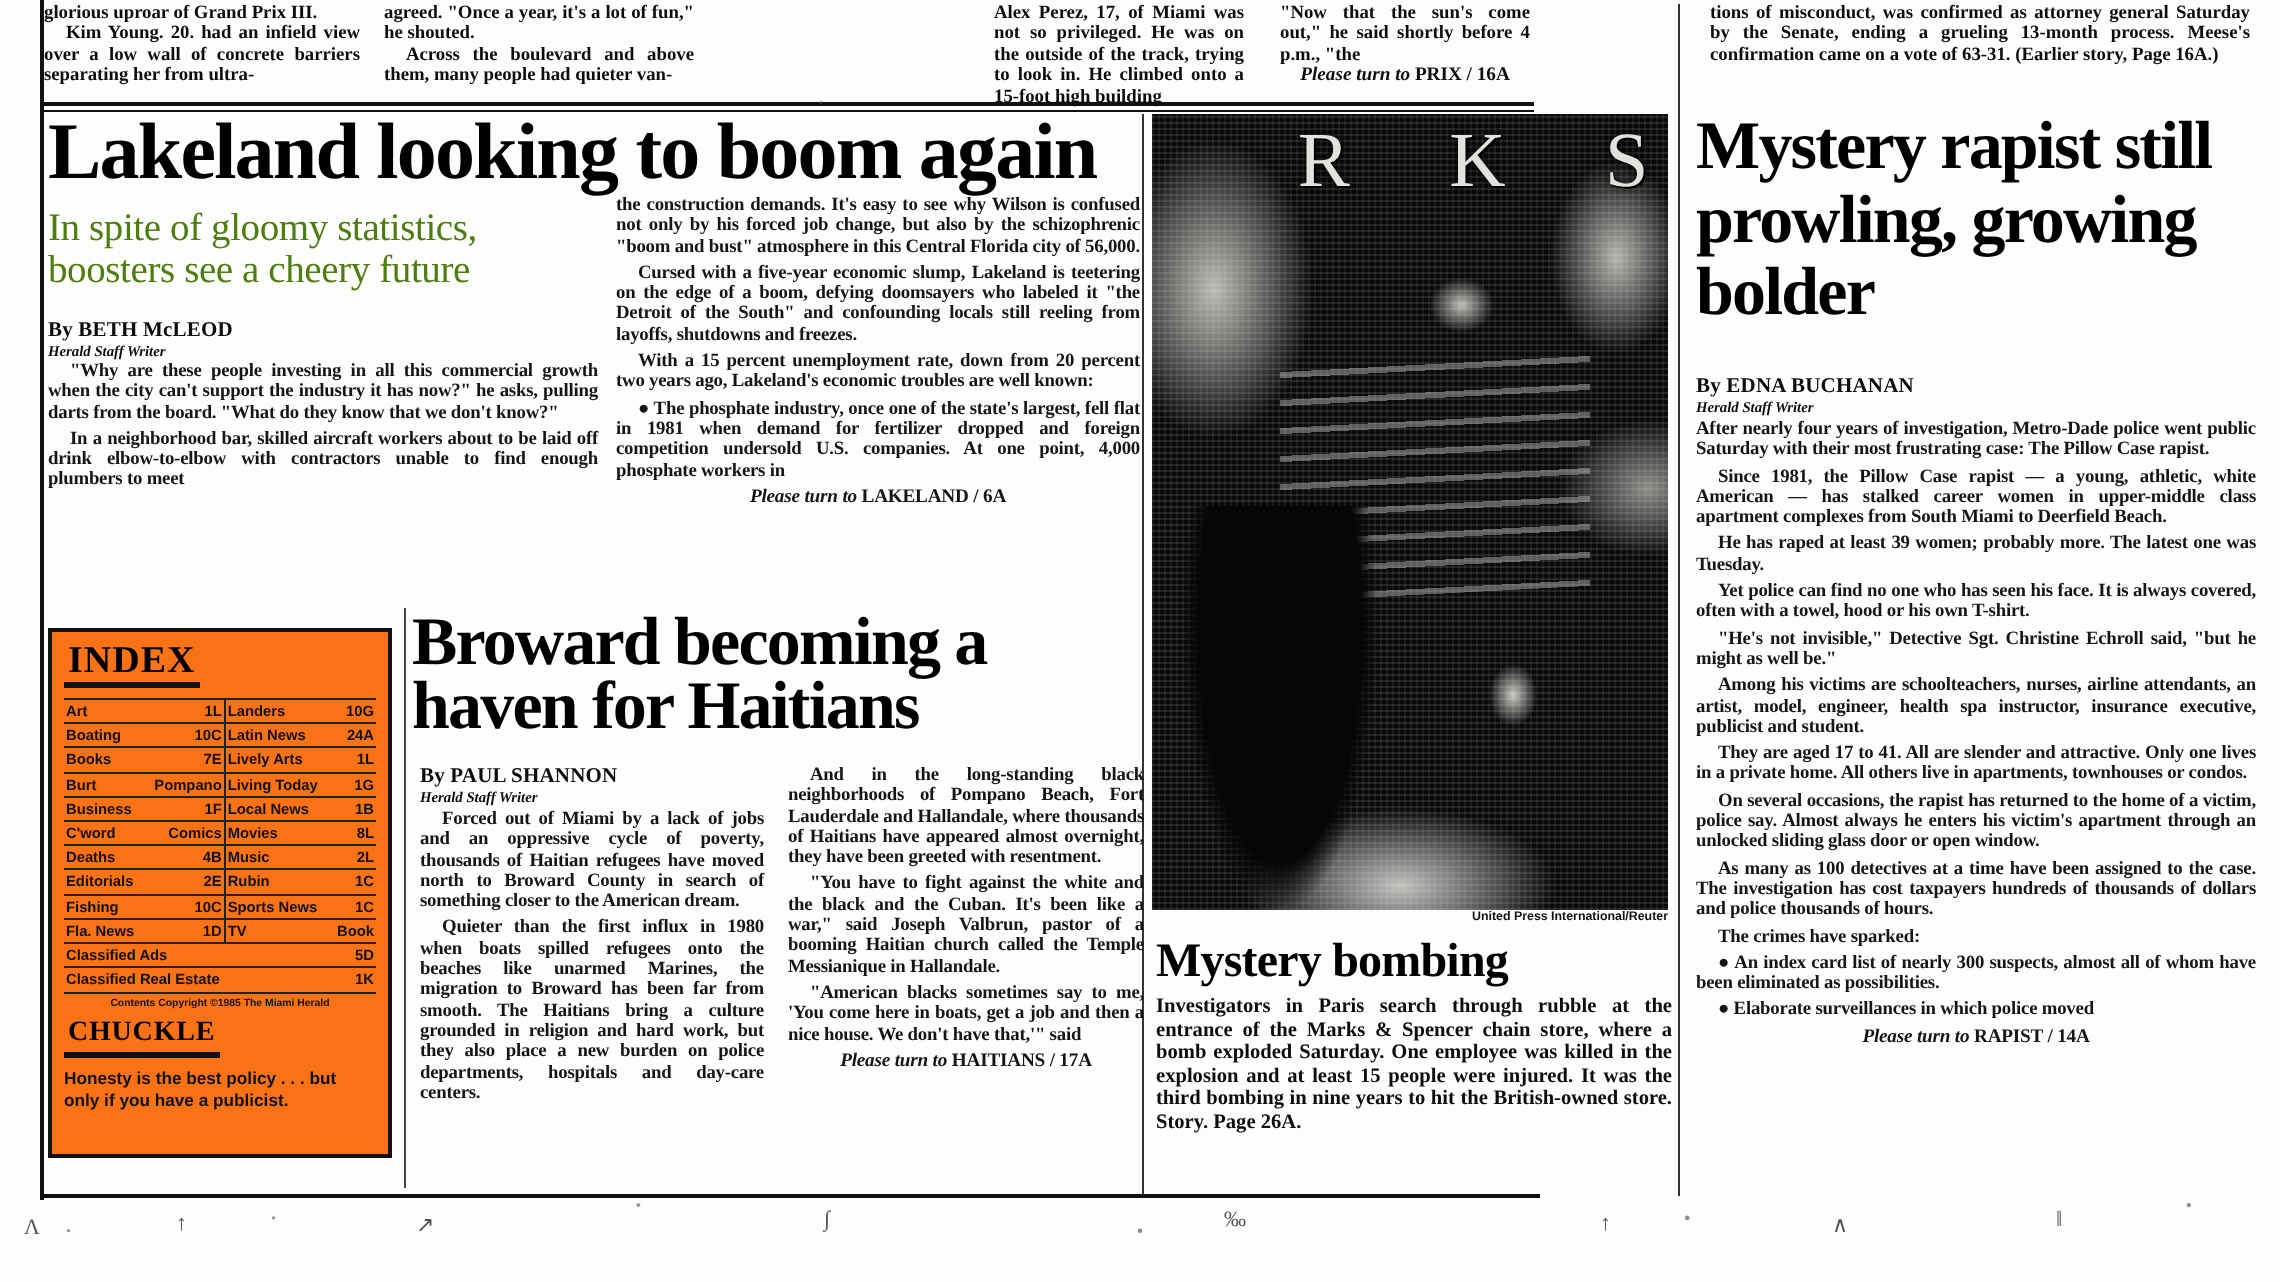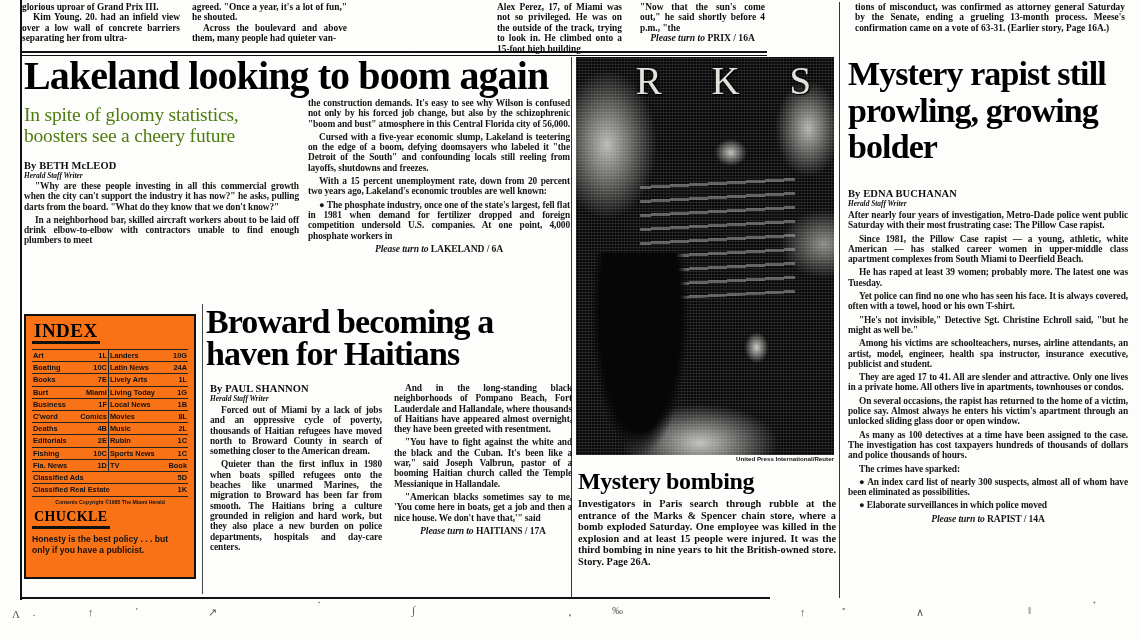--- a/index.html
+++ b/index.html
@@ -200,21 +200,21 @@
       radial-gradient(ellipse 70px 55px at 96% 47%, rgba(225,225,220,0.6), rgba(0,0,0,0) 62%),
       radial-gradient(ellipse 120px 60px at 48% 97%, rgba(225,225,222,0.85), rgba(0,0,0,0) 65%),
       radial-gradient(ellipse 35px 30px at 22% 58%, rgba(215,215,210,0.55), rgba(0,0,0,0) 62%),
       radial-gradient(ellipse 26px 22px at 60% 24%, rgba(235,235,230,0.8), rgba(0,0,0,0) 62%),
       radial-gradient(ellipse 20px 26px at 70% 73%, rgba(235,235,230,0.85), rgba(0,0,0,0) 60%),
       radial-gradient(ellipse 30px 22px at 32% 78%, rgba(200,200,195,0.6), rgba(0,0,0,0) 62%),
       repeating-linear-gradient(0deg, rgba(255,255,255,0.10) 0 1px, rgba(0,0,0,0) 1px 3px),
       repeating-linear-gradient(90deg, rgba(255,255,255,0.07) 0 1px, rgba(0,0,0,0) 1px 3px);
   }
   #photo-letters {
-    position: absolute; left: 3px; top: 2px; width: 309px; height: 44px;
+    position: absolute; left: 16px; top: 2px; width: 309px; height: 44px;
     font-family: "Liberation Serif", serif;
     font-size: 39px;
     letter-spacing: 20px;
     color: rgba(245,245,240,0.92);
     text-align: center;
     line-height: 44px;
     text-shadow: 0 0 5px #000, 1px 1px 0 #000;
     overflow: hidden;
     white-space: nowrap;
   }
@@ -357,21 +357,21 @@
             <td class="ipg">24A</td>
           </tr>
           <tr>
             <td class="ilbl">Books</td>
             <td class="ipg">7E</td>
             <td class="ilbl isep">Lively Arts</td>
             <td class="ipg">1L</td>
           </tr>
           <tr>
             <td class="ilbl">Burt</td>
-            <td class="ipg">Miami</td>
+            <td class="ipg">Pompano</td>
             <td class="ilbl isep">Living Today</td>
             <td class="ipg">1G</td>
           </tr>
           <tr>
             <td class="ilbl">Business</td>
             <td class="ipg">1F</td>
             <td class="ilbl isep">Local News</td>
             <td class="ipg">1B</td>
           </tr>
           <tr>

